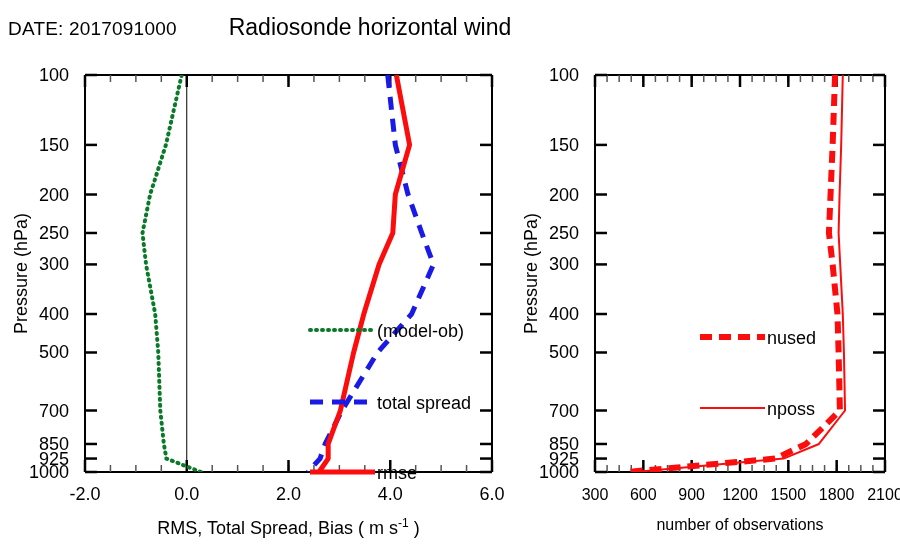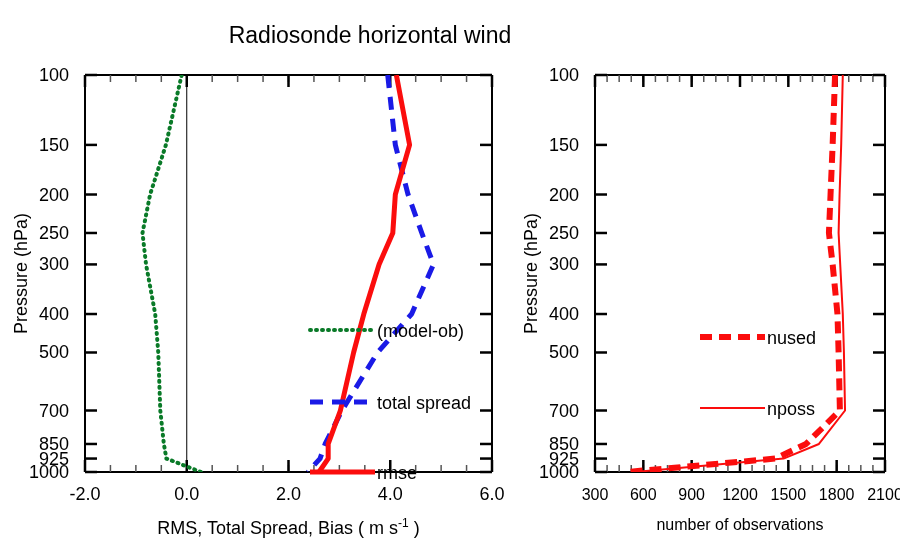--- a/index.html
+++ b/index.html
@@ -1,34 +1,35 @@
 <!DOCTYPE html>
 <html><head>
 <meta charset="utf-8">
 <style>
   html,body{margin:0;padding:0;background:#ffffff;}
   body{width:900px;height:560px;overflow:hidden;
        font-family:"Liberation Sans","DejaVu Sans",sans-serif;color:#000;}
   #root{position:relative;width:900px;height:560px;}
   .date-label{position:absolute;left:8px;top:18px;font-size:19px;letter-spacing:0.2px;}
   .main-title{position:absolute;left:0;top:14px;width:740px;text-align:center;
-              font-size:23px;box-sizing:border-box;margin-top:8px;}
+              font-size:23px;box-sizing:border-box;}
   svg{position:absolute;left:0;top:0;}
   text{font-family:"Liberation Sans","DejaVu Sans",sans-serif;fill:#000;}
   .tick-lbl{font-size:18px;}
   .tick-lbl-sm{font-size:16px;}
   .ax-title{font-size:18px;}
   .leg-lbl{font-size:18px;}
   .sup{font-size:12px;}
 </style>
 </head>
 <body>
 
 <div id="root">
 
+  <div class="date-label">DATE: 2017091000</div>
   <div class="main-title">Radiosonde horizontal wind</div>
 
   <svg id="plot" width="900" height="560">
       <g>
         <line x1="85" y1="75" x2="492" y2="75" stroke="#000" stroke-width="2"></line>
         <line x1="85" y1="472" x2="492" y2="472" stroke="#000" stroke-width="2"></line>
         <line x1="85" y1="75" x2="85" y2="472" stroke="#000" stroke-width="2"></line>
         <line x1="492" y1="75" x2="492" y2="472" stroke="#000" stroke-width="2"></line>
         <line x1="186.75" y1="75" x2="186.75" y2="472" stroke="#000" stroke-width="1"></line>
         <line x1="85" y1="472" x2="85" y2="465" stroke="#555" stroke-width="1.5"></line>

